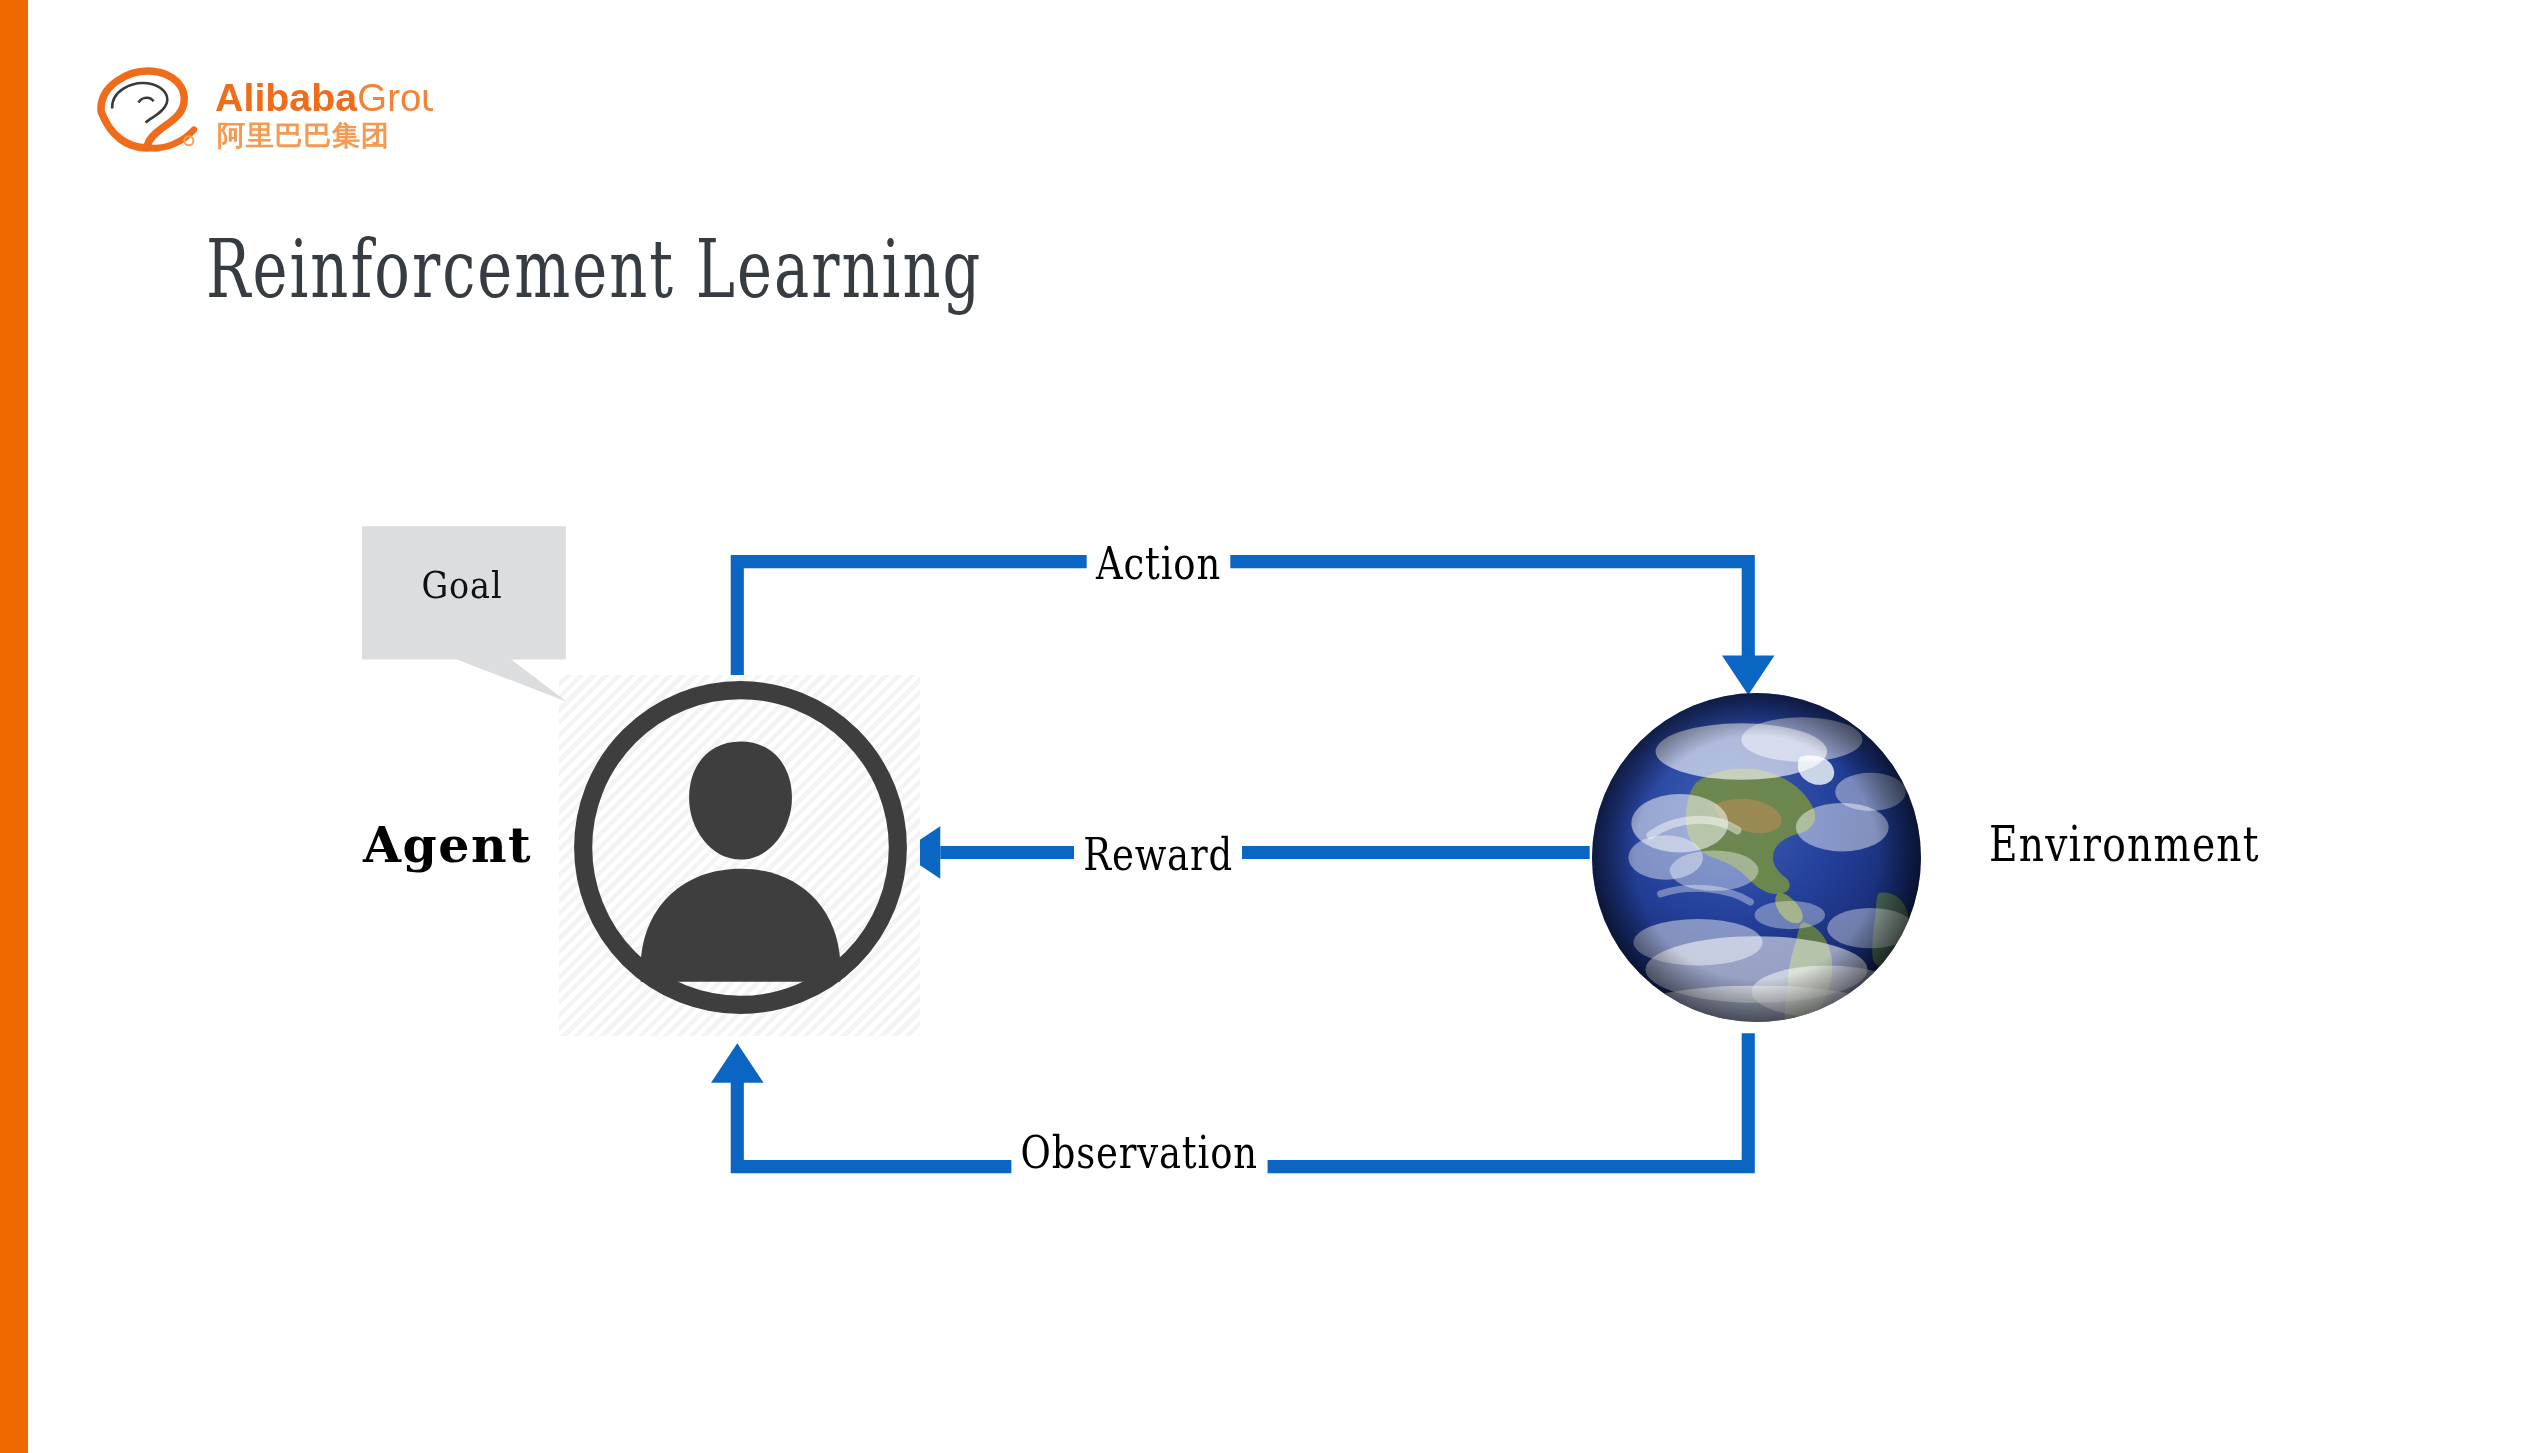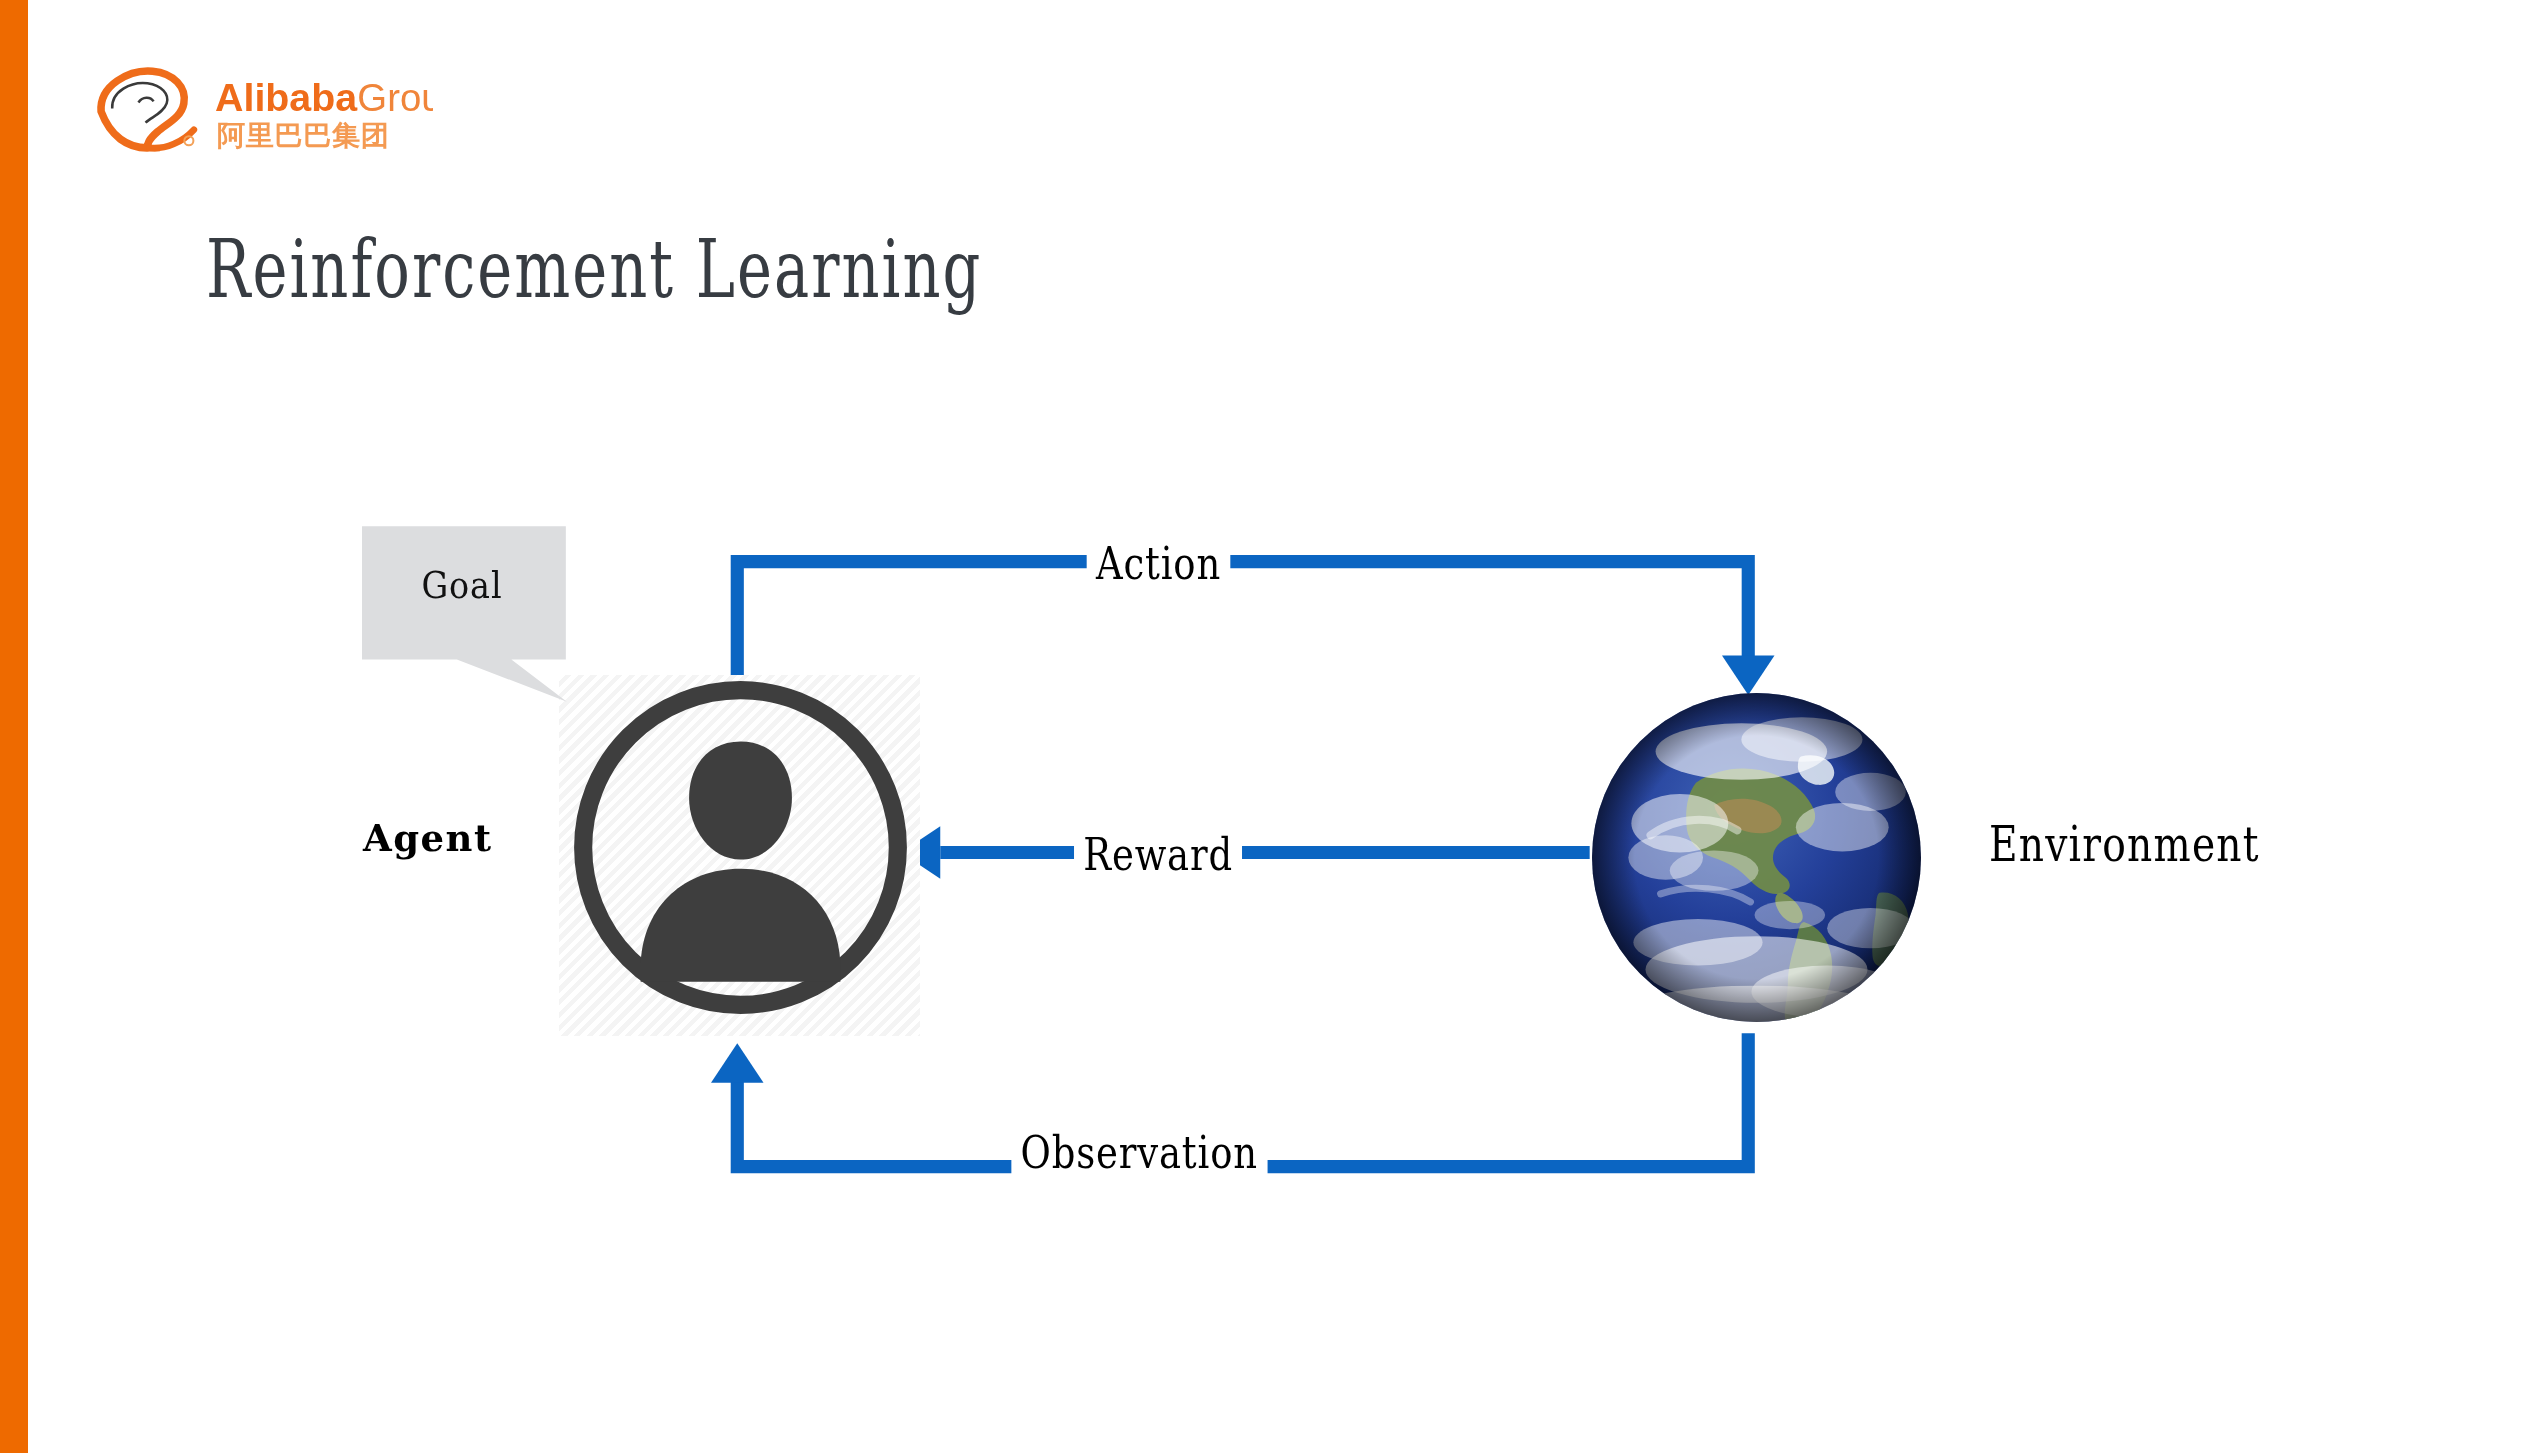--- a/index.html
+++ b/index.html
@@ -123,21 +123,21 @@
   .side-label {
     position: absolute;
     font-family: "DejaVu Serif", "Liberation Serif", serif;
     color: #000000;
     white-space: nowrap;
     letter-spacing: 1.5px;
   }
   .label-agent {
     left: 363px;
     top: 816px;
-    font-size: 37px;
+    font-size: 49px;
     font-weight: 700;
   }
   .label-environment {
     left: 1989px;
     top: 816px;
     font-size: 49px;
     transform: scaleX(0.80);
     transform-origin: left top;
     font-weight: 400;
   }

